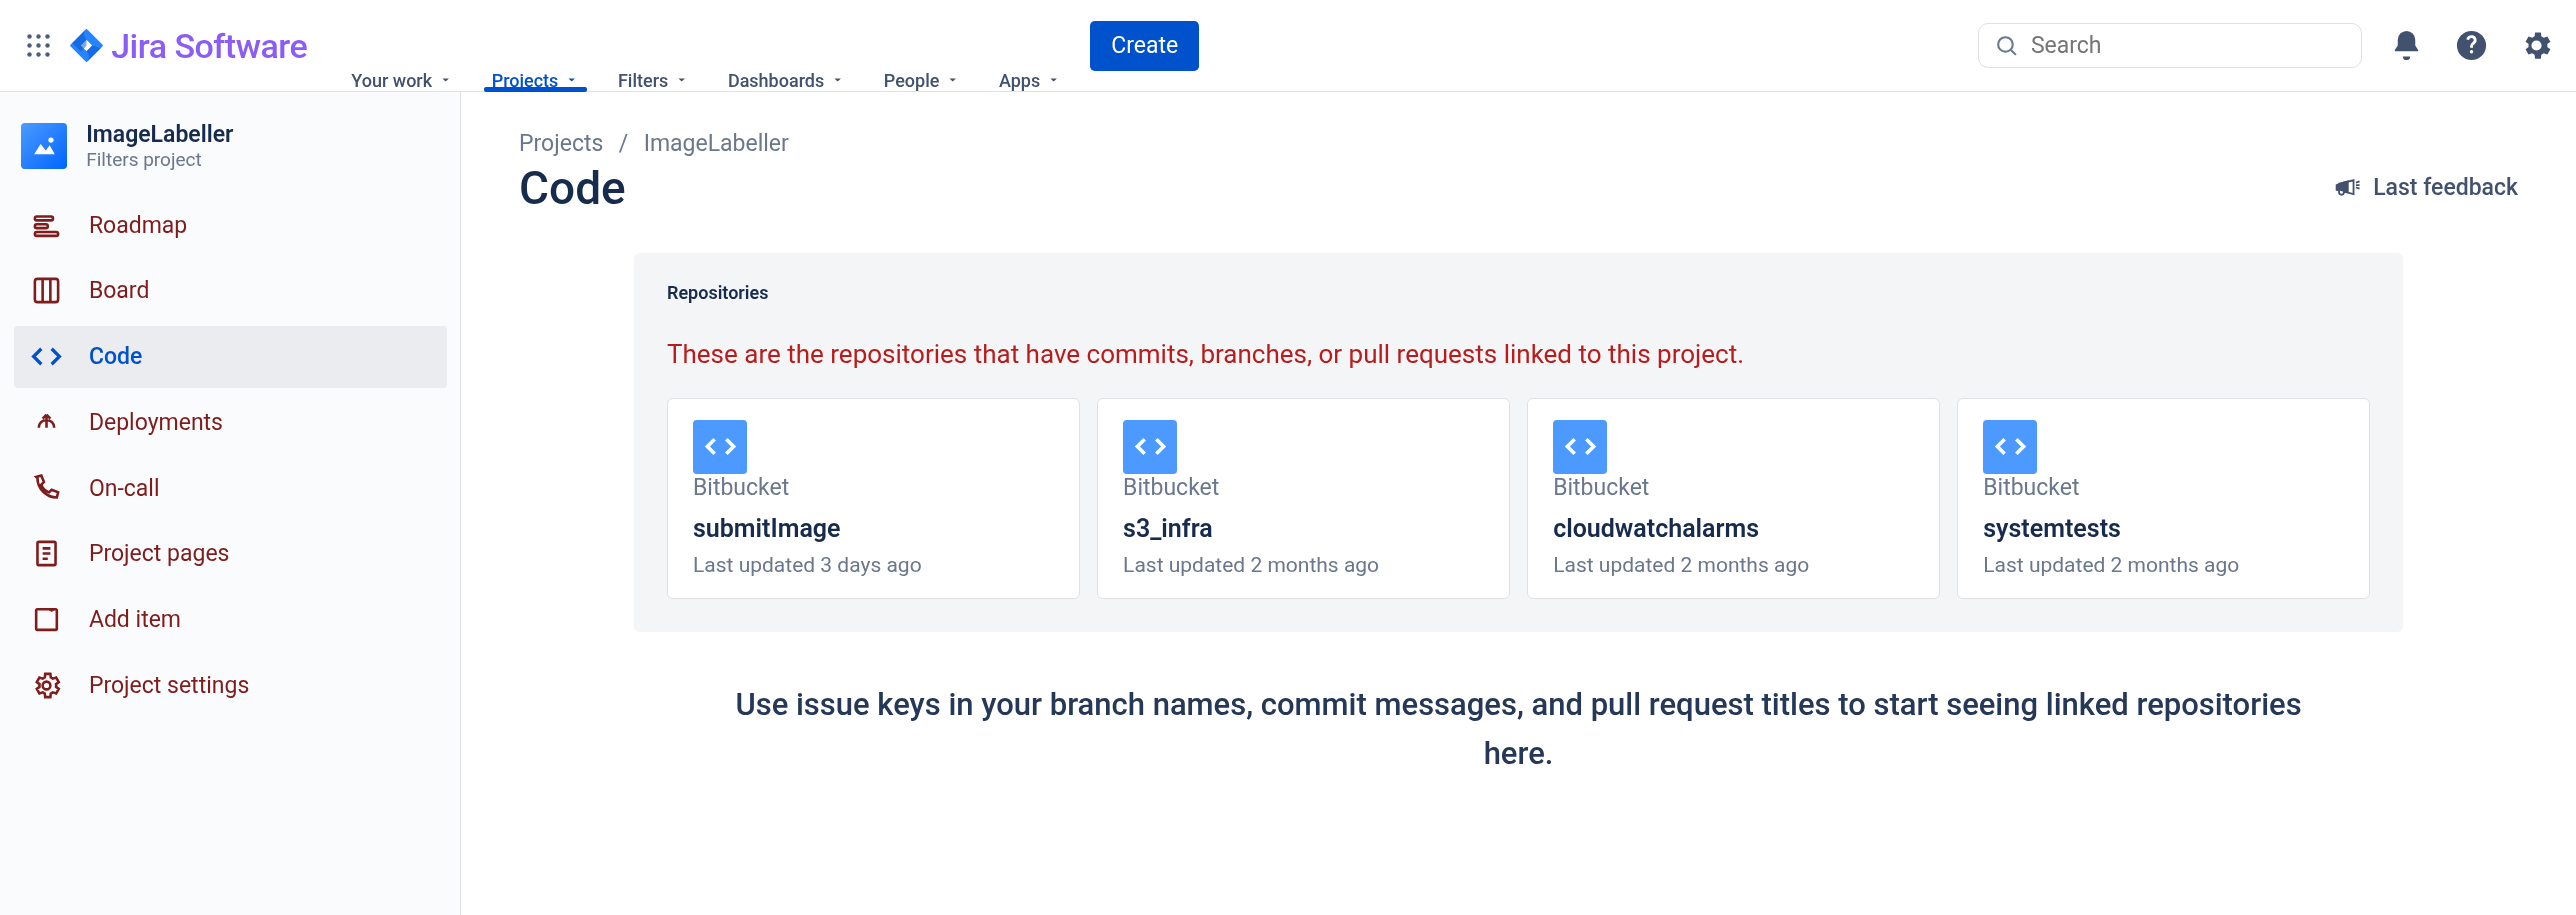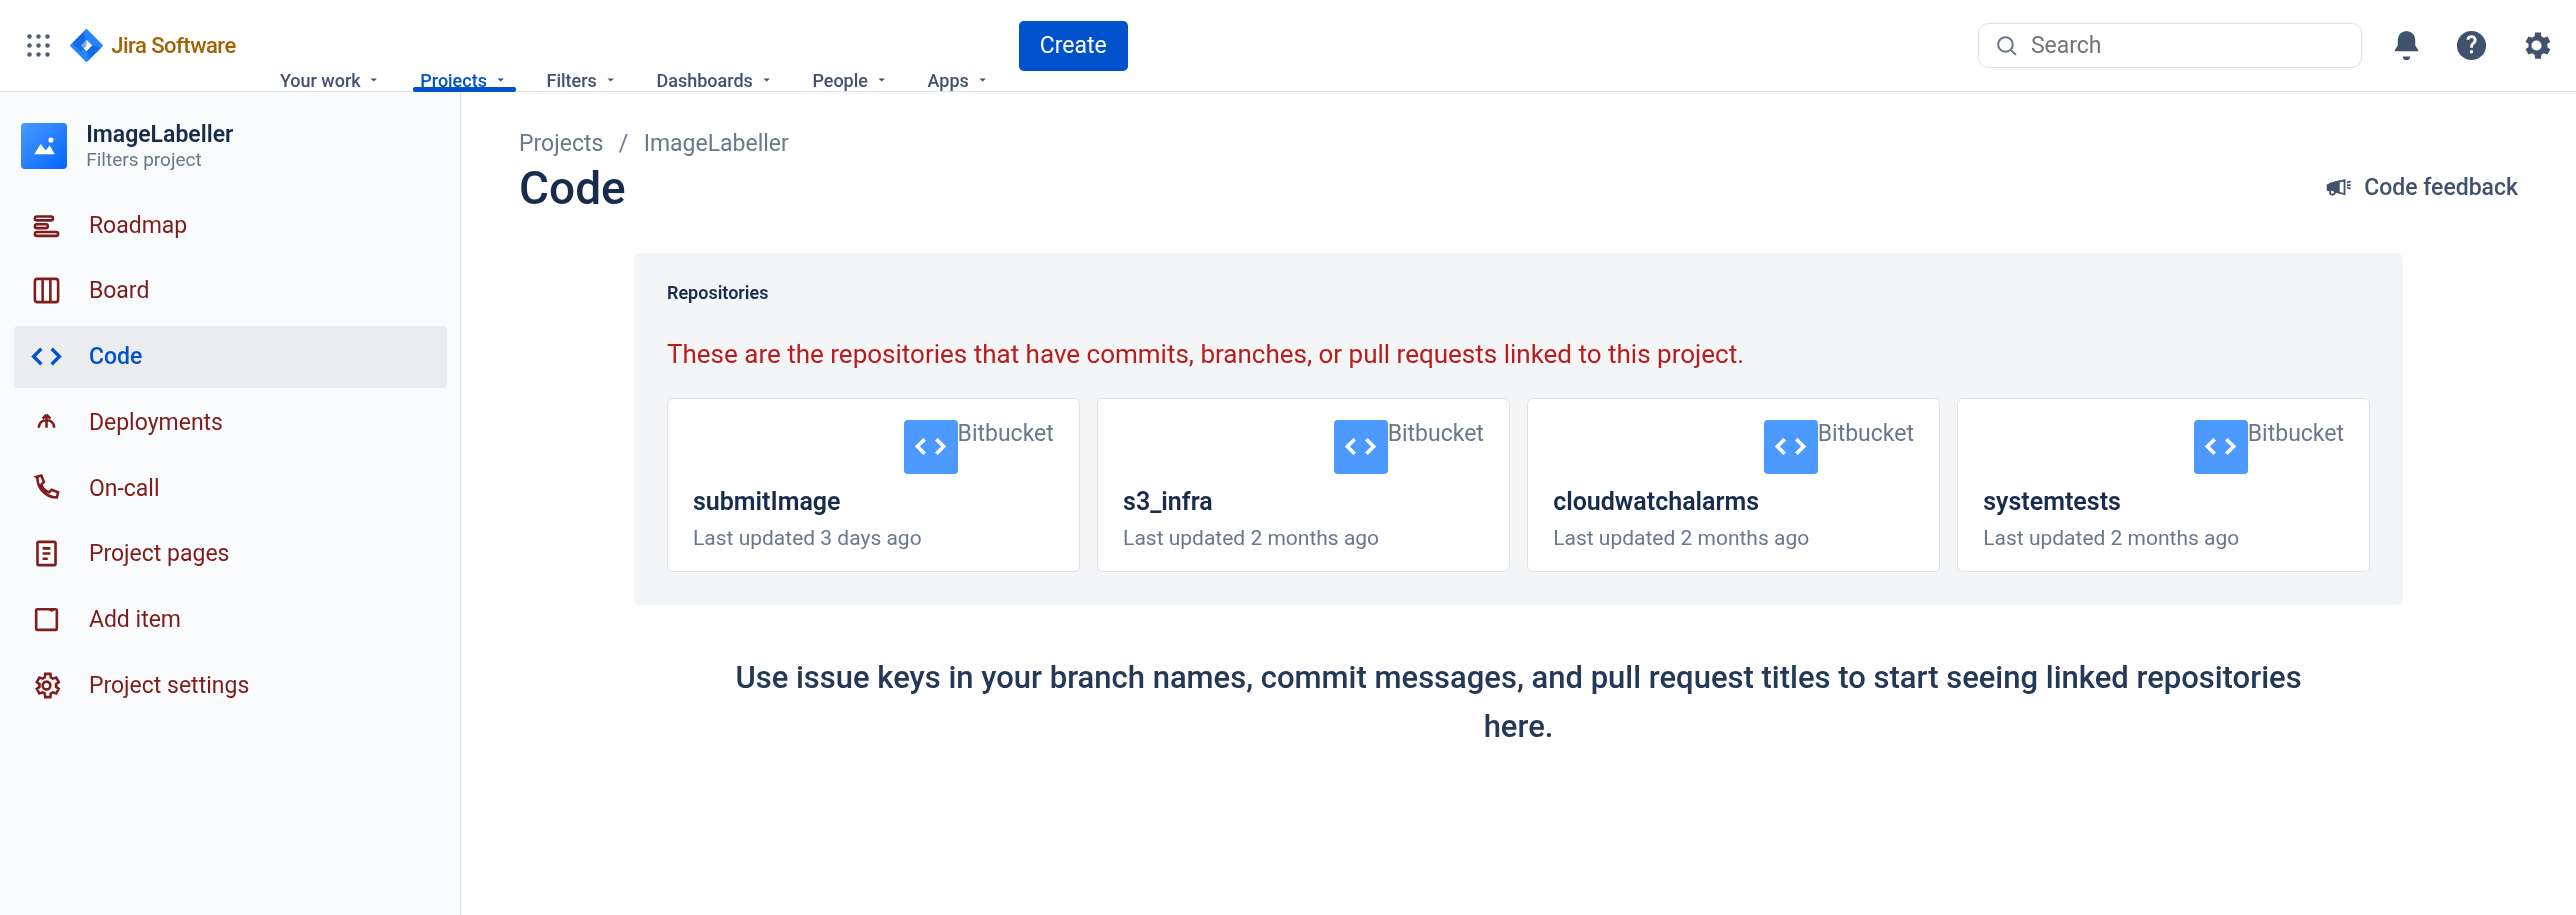--- a/index.html
+++ b/index.html
@@ -4,21 +4,21 @@
 <style>
 * { margin: 0; padding: 0; box-sizing: border-box; font-family: -apple-system, BlinkMacSystemFont, "Segoe UI", Roboto, sans-serif; }
 body { background: #fff; color: #172B4D; width: 2576px; height: 915px; overflow: hidden; }
 
 
 .topnav { height: 92px; border-bottom: 1px solid #dfe1e6; display: flex; align-items: center; padding: 0 19px; gap: 11.5px; }
 .apps-grid { width: 38px; height: 38px; display: flex; align-items: center; justify-content: center; cursor: pointer; }
 .apps-grid svg { width: 27px; height: 27px; }
 .logo { display: flex; align-items: center; gap: 7.7px; cursor: pointer; margin-right: 15.4px; }
 .logo svg { width: 35px; height: 35px; }
-.logo-text { font-size: 22px; font-weight: 500; color: #a16207; letter-spacing: -0.5px; }
+.logo-text { font-size: 34px; font-weight: 500; color: #8b5cf6; letter-spacing: -0.5px; }
 
 .nav-items { display: flex; align-items: center; gap: 3.8px; height: 100%; }
 .nav-item { height: 100%; display: flex; align-items: flex-end; padding: 0 17.3px; font-size: 18px; color: #42526E; cursor: pointer; gap: 5.8px; position: relative; font-weight: 500; }
 .nav-item.active { color: #0052CC; }
 .nav-item.active::after { content: ""; position: absolute; bottom: -1px; left: 9.6px; right: 9.6px; height: 4.8px; background: #0052CC; border-radius: 1.9px; }
 .chev-down svg { width: 15.4px; height: 15.4px; }
 
 .create-btn { background: #0052CC; color: #fff; border: none; border-radius: 4.8px; padding: 11.5px 21px; font-size: 23px; font-weight: 400; cursor: pointer; }
 
 .topnav-right { margin-left: auto; display: flex; align-items: center; gap: 23px; }
@@ -57,21 +57,21 @@
 .page-title { font-size: 46px; font-weight: 500; color: #172B4D; }
 .feedback-btn { display: flex; align-items: center; gap: 11.5px; font-size: 23px; color: #42526E; cursor: pointer; font-weight: 500; }
 .feedback-btn svg { width: 29px; height: 29px; }
 
 .repos-panel { background: #F4F5F7; border-radius: 5.8px; padding: 29px 33px 33px 33px; margin: 0 115px 48px 115px; }
 .repos-title { font-size: 18px; font-weight: 600; color: #172B4D; margin-bottom: 9.6px; }
 .repos-desc { font-size: 26px; color: #b91c1c; margin-bottom: 29px; margin-top: 36px; }
 
 .repo-cards { display: flex; gap: 17.3px; }
 .repo-card { flex: 1; background: #fff; border: 1px solid #dfe1e6; border-radius: 5.8px; padding: 21px 25px; cursor: pointer; }
-.repo-card-top { display: flex; align-items: flex-start; justify-content: flex-end; margin-bottom: 13.5px; }
+.repo-card-top { display: flex; align-items: flex-start; justify-content: center; margin-bottom: 13.5px; flex-direction: column; }
 .repo-icon { width: 54px; height: 54px; background: #4C9AFF; border-radius: 3.8px; display: flex; align-items: center; justify-content: center; }
 .repo-icon svg { width: 35px; height: 35px; color: #fff; }
 .repo-source { font-size: 23px; color: #6B778C; }
 .repo-name { font-size: 25px; font-weight: 600; color: #172B4D; margin-bottom: 9.6px; }
 .repo-updated { font-size: 21px; color: #6B778C; }
 
 .hint-text { text-align: center; font-size: 31px; font-weight: 500; color: #253858; line-height: 1.6; margin: 0 192px; }
 </style>
 </head>
 <body>
@@ -264,21 +264,21 @@
       <a>ImageLabeller</a>
     </div>
 
     <div class="page-head">
       <h1 class="page-title">Code</h1>
       <div class="feedback-btn">
         <svg viewBox="0 0 24 24" fill="#42526E">
             <path d="M3 10v4l2 .5V16a2 2 0 004 0v-.5l8 2V6l-8 2-6 2zm16-2l3-1m-3 5l3 1m-3-3h3" stroke="#42526E" stroke-width="1.5" fill="none"></path>
             <path d="M3 10v4l2 .5 8 2V6l-8 2-2 2z" fill="#42526E"></path>
           </svg>
-        <span>Code feedback</span>
+        <span>Last feedback</span>
       </div>
     </div>
 
     <section class="repos-panel">
       <h2 class="repos-title">Repositories</h2>
       <p class="repos-desc">These are the repositories that have commits, branches, or pull requests linked to this project.</p>
 
       <div class="repo-cards">
         <div class="repo-card">
           <div class="repo-card-top">

